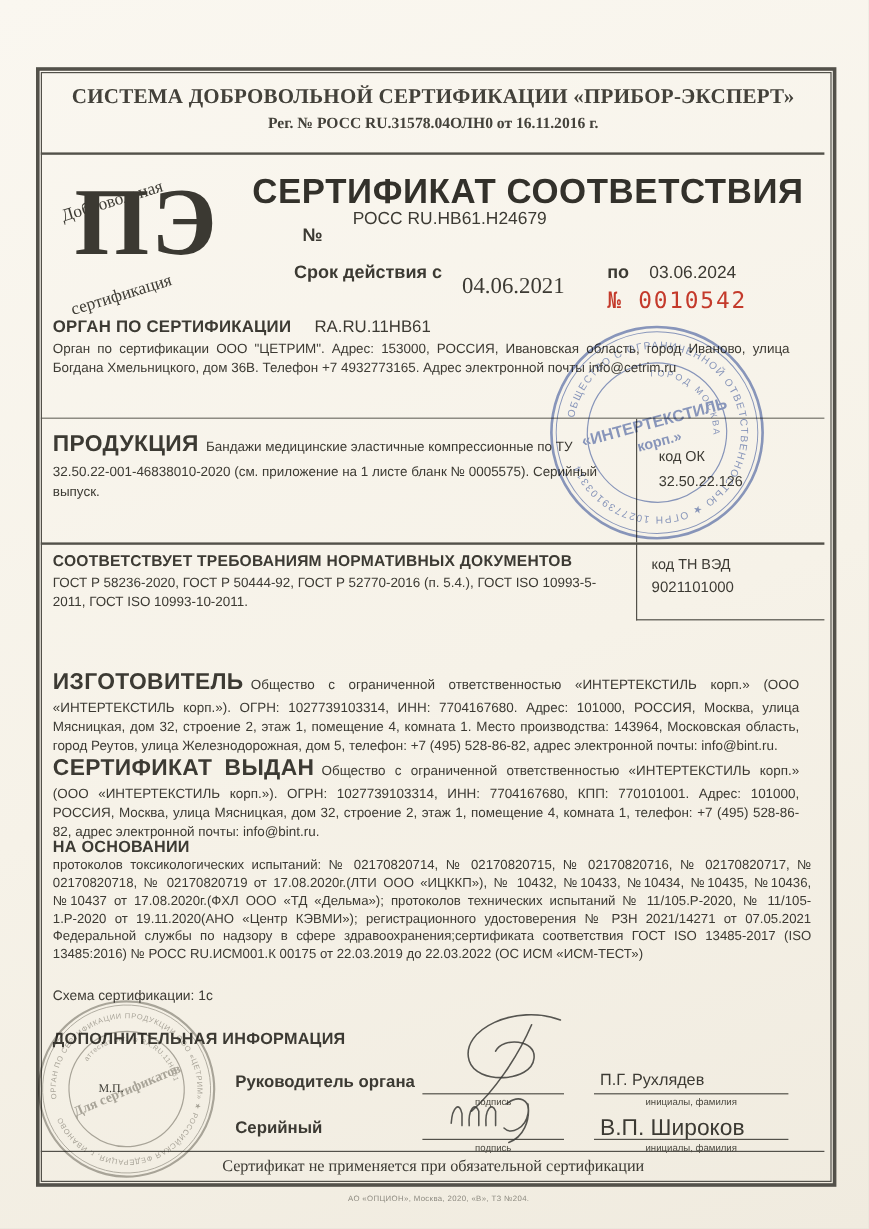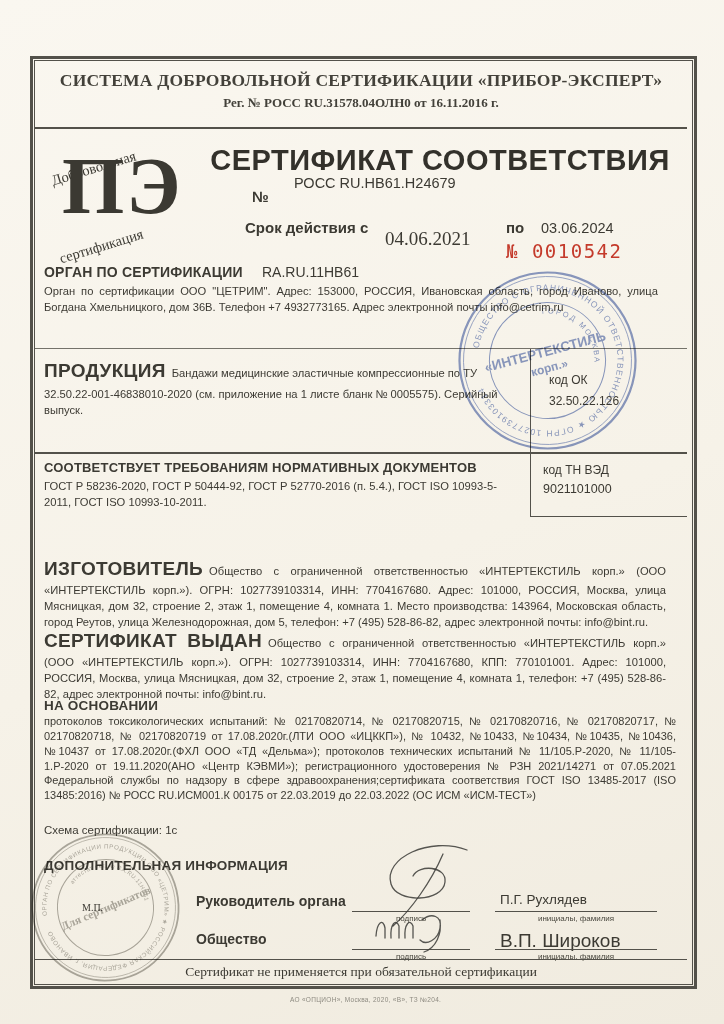--- a/index.html
+++ b/index.html
@@ -176,21 +176,21 @@
   <div class="abs add-label">ДОПОЛНИТЕЛЬНАЯ ИНФОРМАЦИЯ</div>
   <div class="abs add-text">Схема сертификации: 1с</div>
 
   <span class="abs sig-head-label">Руководитель органа</span>
   <div class="abs line sig-line-1"></div>
   <div class="abs cap sig-cap-1">подпись</div>
   <span class="abs name-head">П.Г. Рухлядев</span>
   <div class="abs line name-line-1"></div>
   <div class="abs cap name-cap-1">инициалы, фамилия</div>
 
-  <span class="abs sig-exp-label">Общество</span>
+  <span class="abs sig-exp-label">Серийный</span>
   <div class="abs line sig-line-2"></div>
   <div class="abs cap sig-cap-2">подпись</div>
   <span class="abs name-exp">В.П. Широков</span>
   <div class="abs line name-line-2"></div>
   <div class="abs cap name-cap-2">инициалы, фамилия</div>
 
   <span class="abs mp-label">М.П.</span>
 
   <svg class="abs sig-svg-1" viewBox="0 0 150 85">
     <path d="M122,8 C85,-6 38,16 46,42 C52,62 98,60 100,40 C102,24 74,22 68,34"></path>

